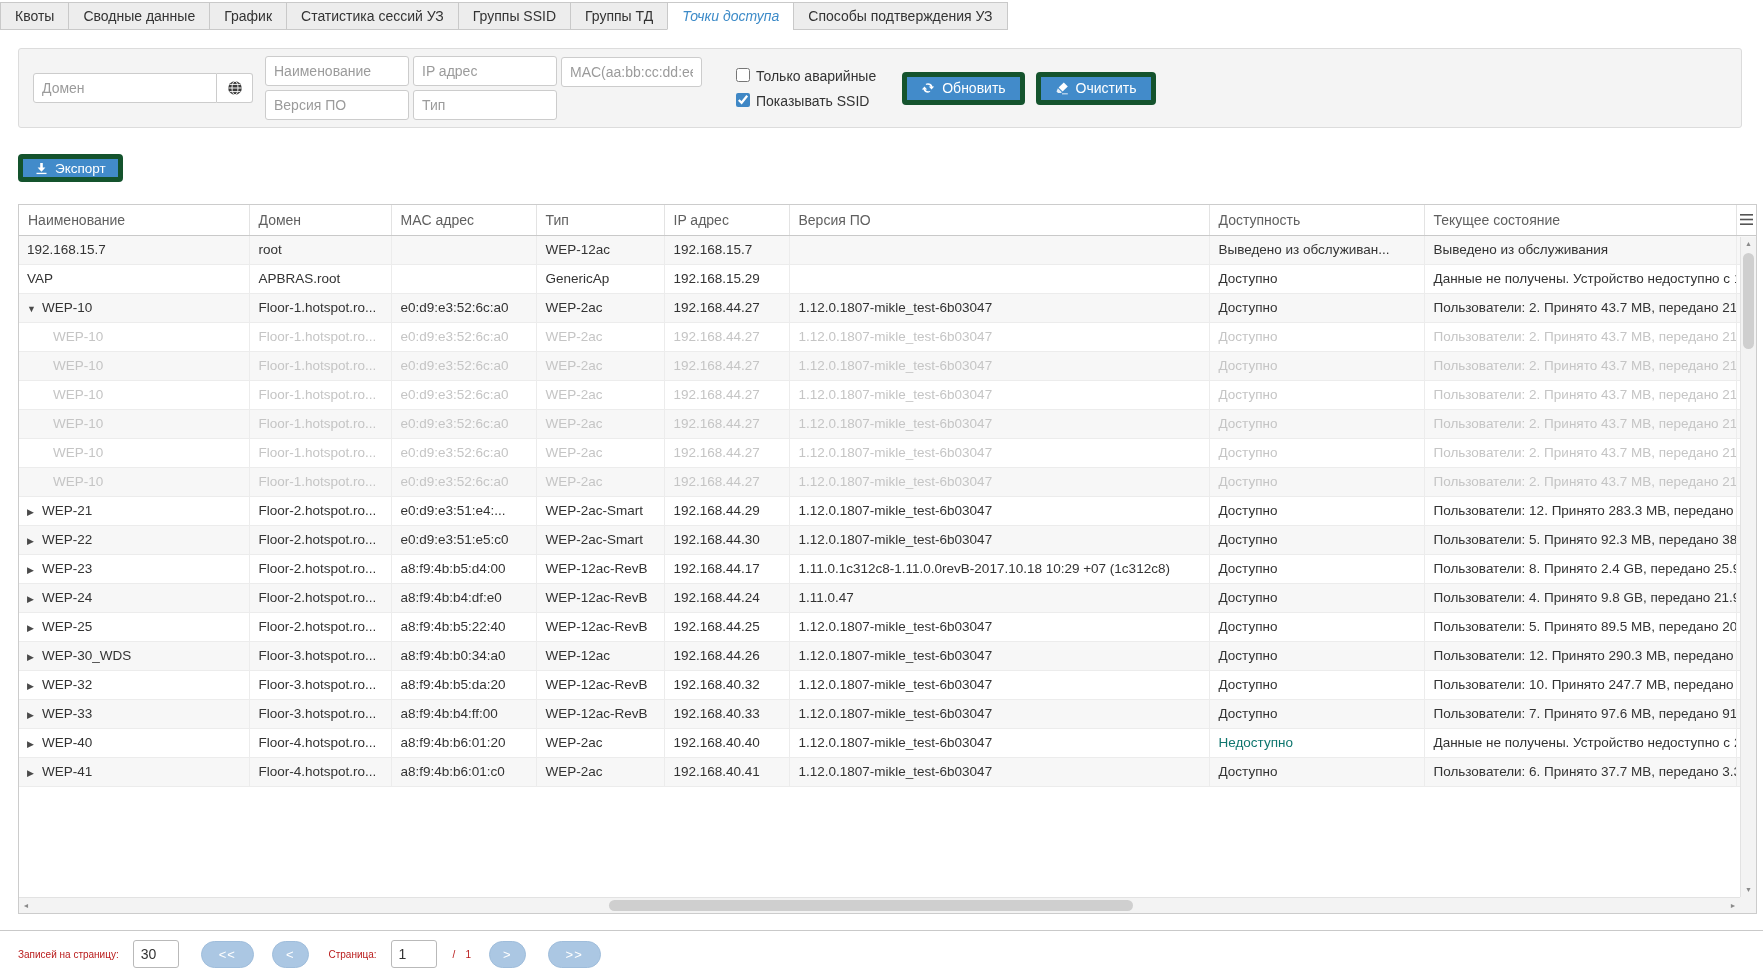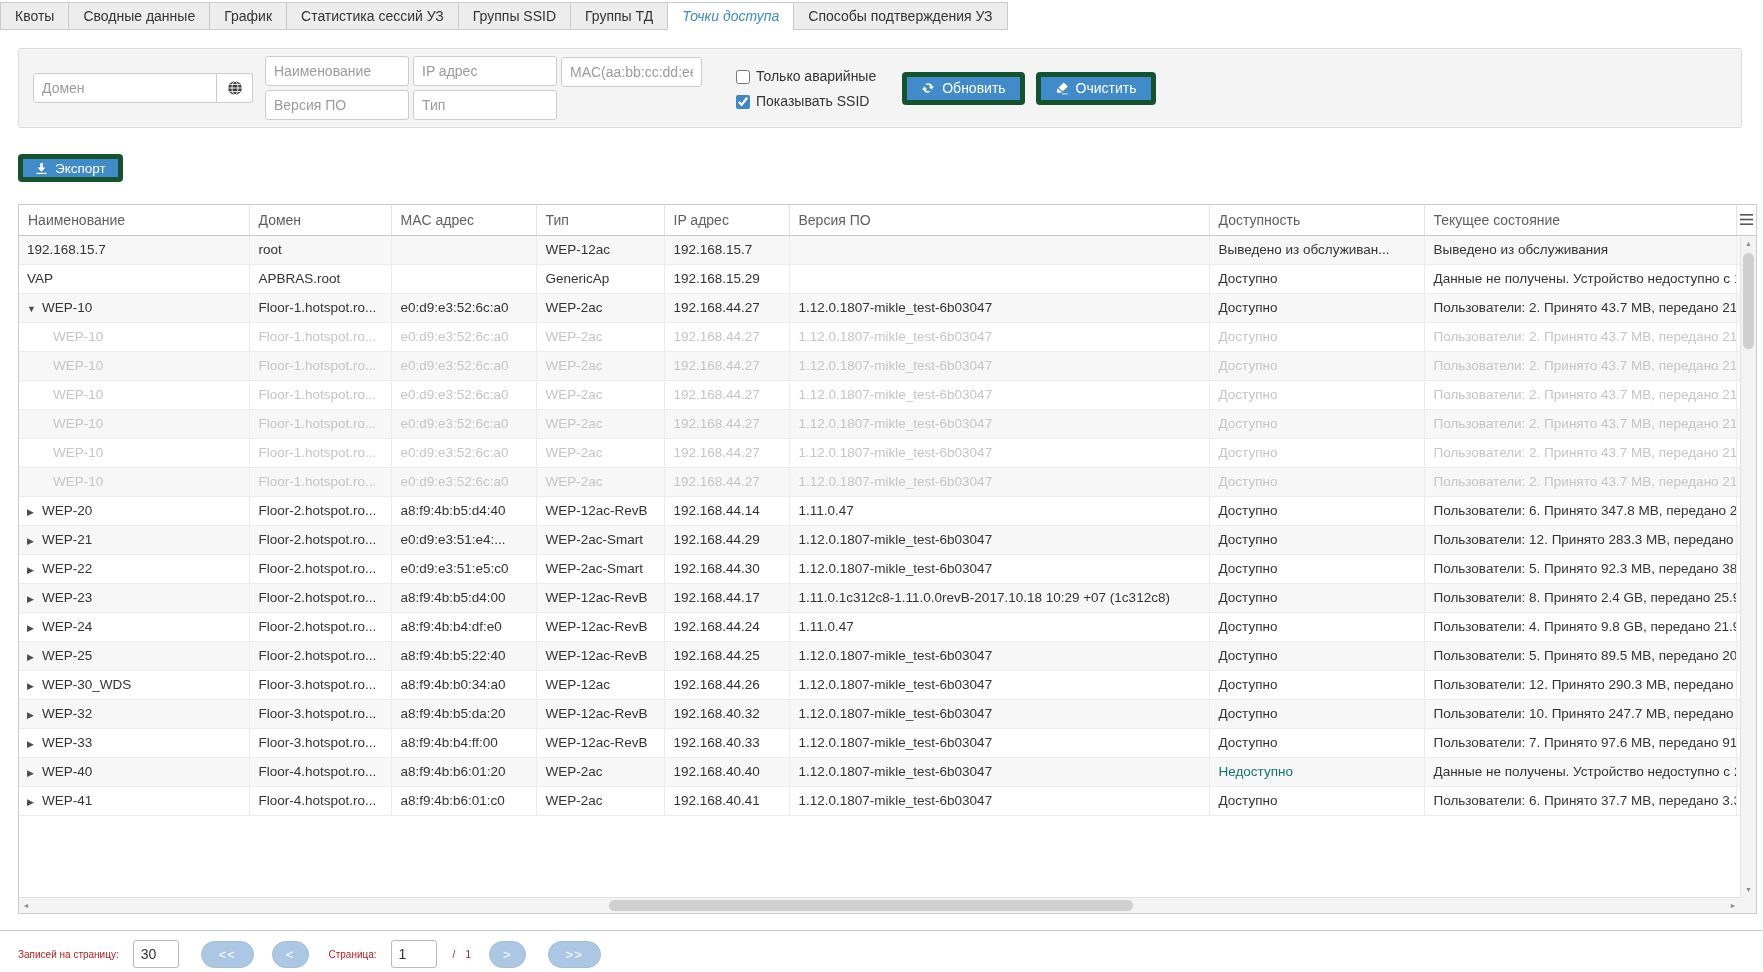--- a/index.html
+++ b/index.html
@@ -22,21 +22,21 @@
   .fg-domain { display: flex; margin-right: 12px; }
   .fg-domain .inp { width: 184px; border-top-right-radius: 0; border-bottom-right-radius: 0; }
   .globe-btn { width: 36px; height: 30px; border: 1px solid #ccc; border-left: none;
     border-radius: 0 3px 3px 0; background: #fff; display: flex; align-items: center;
     justify-content: center; cursor: pointer; }
   .fg-stack { display: flex; flex-direction: column; gap: 4px; margin-right: 4px; }
   .fg-stack .inp { width: 144px; }
   .fg-mac { align-self: flex-start; margin-top: 8px; }
   .fg-mac .inp { width: 141px; }
   .fg-checks { display: flex; flex-direction: column; gap: 9px; margin-left: 30px; font-size: 14px; }
-  .fg-checks label { display: flex; align-items: flex-end; gap: 6px; cursor: pointer; }
+  .fg-checks label { display: flex; align-items: flex-start; gap: 6px; cursor: pointer; }
   .fg-checks input { width: 14px; height: 14px; accent-color: #3f87c5; }
   .fg-buttons { display: flex; gap: 11px; margin-left: 26px; }
   .btn-primary { display: inline-flex; align-items: center; gap: 7px; background: #428bca;
     border: 5px solid #14532d; color: #fff; font-size: 14px; font-family: inherit;
     padding: 0 14px; height: 33px; border-radius: 4px; cursor: pointer; }
   .btn-export { margin: 26px 0 0 18px; height: 28px; font-size: 13.5px; padding: 0 12px; }
 
   
   .table-wrap { position: relative; margin: 22px 6px 0 18px; height: 710px;
     border: 1px solid #ccc; overflow: hidden; background: #fff; }
@@ -286,31 +286,20 @@
         <td>Floor-1.hotspot.ro...</td>
         <td>e0:d9:e3:52:6c:a0</td>
         <td>WEP-2ac</td>
         <td>192.168.44.27</td>
         <td>1.12.0.1807-mikle_test-6b03047</td>
         <td>Доступно</td>
         <td>Пользователи: 2. Принято 43.7 MB, передано 21</td>
         <td class="td-spacer"></td>
       </tr>
           <tr>
-        <td class="c-name"><span class="exp exp-closed"></span><span>WEP-20</span></td>
-        <td>Floor-2.hotspot.ro...</td>
-        <td>a8:f9:4b:b5:d4:40</td>
-        <td>WEP-12ac-RevB</td>
-        <td>192.168.44.14</td>
-        <td>1.11.0.47</td>
-        <td>Доступно</td>
-        <td>Пользователи: 6. Принято 347.8 MB, передано 2</td>
-        <td class="td-spacer"></td>
-      </tr>
-          <tr>
         <td class="c-name"><span class="exp exp-closed"></span><span>WEP-21</span></td>
         <td>Floor-2.hotspot.ro...</td>
         <td>e0:d9:e3:51:e4:...</td>
         <td>WEP-2ac-Smart</td>
         <td>192.168.44.29</td>
         <td>1.12.0.1807-mikle_test-6b03047</td>
         <td>Доступно</td>
         <td>Пользователи: 12. Принято 283.3 MB, передано</td>
         <td class="td-spacer"></td>
       </tr>

